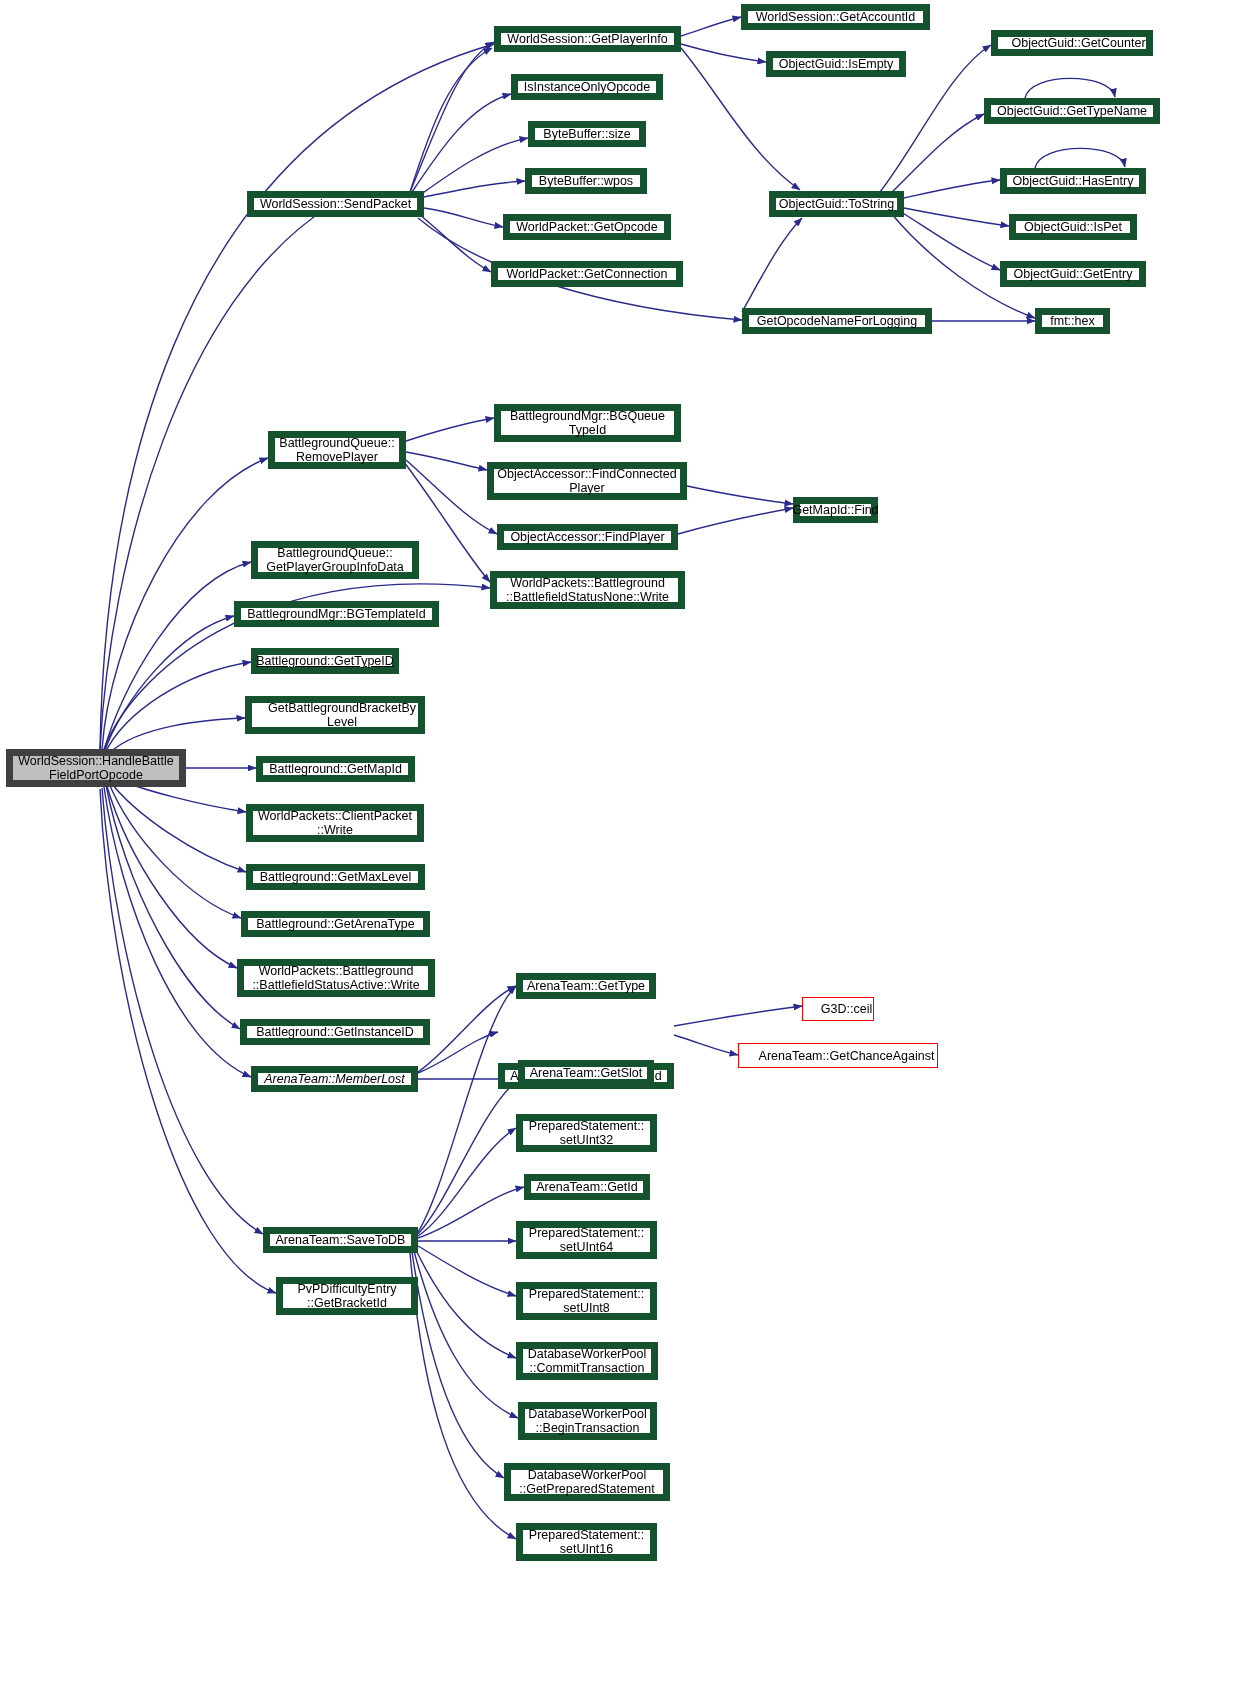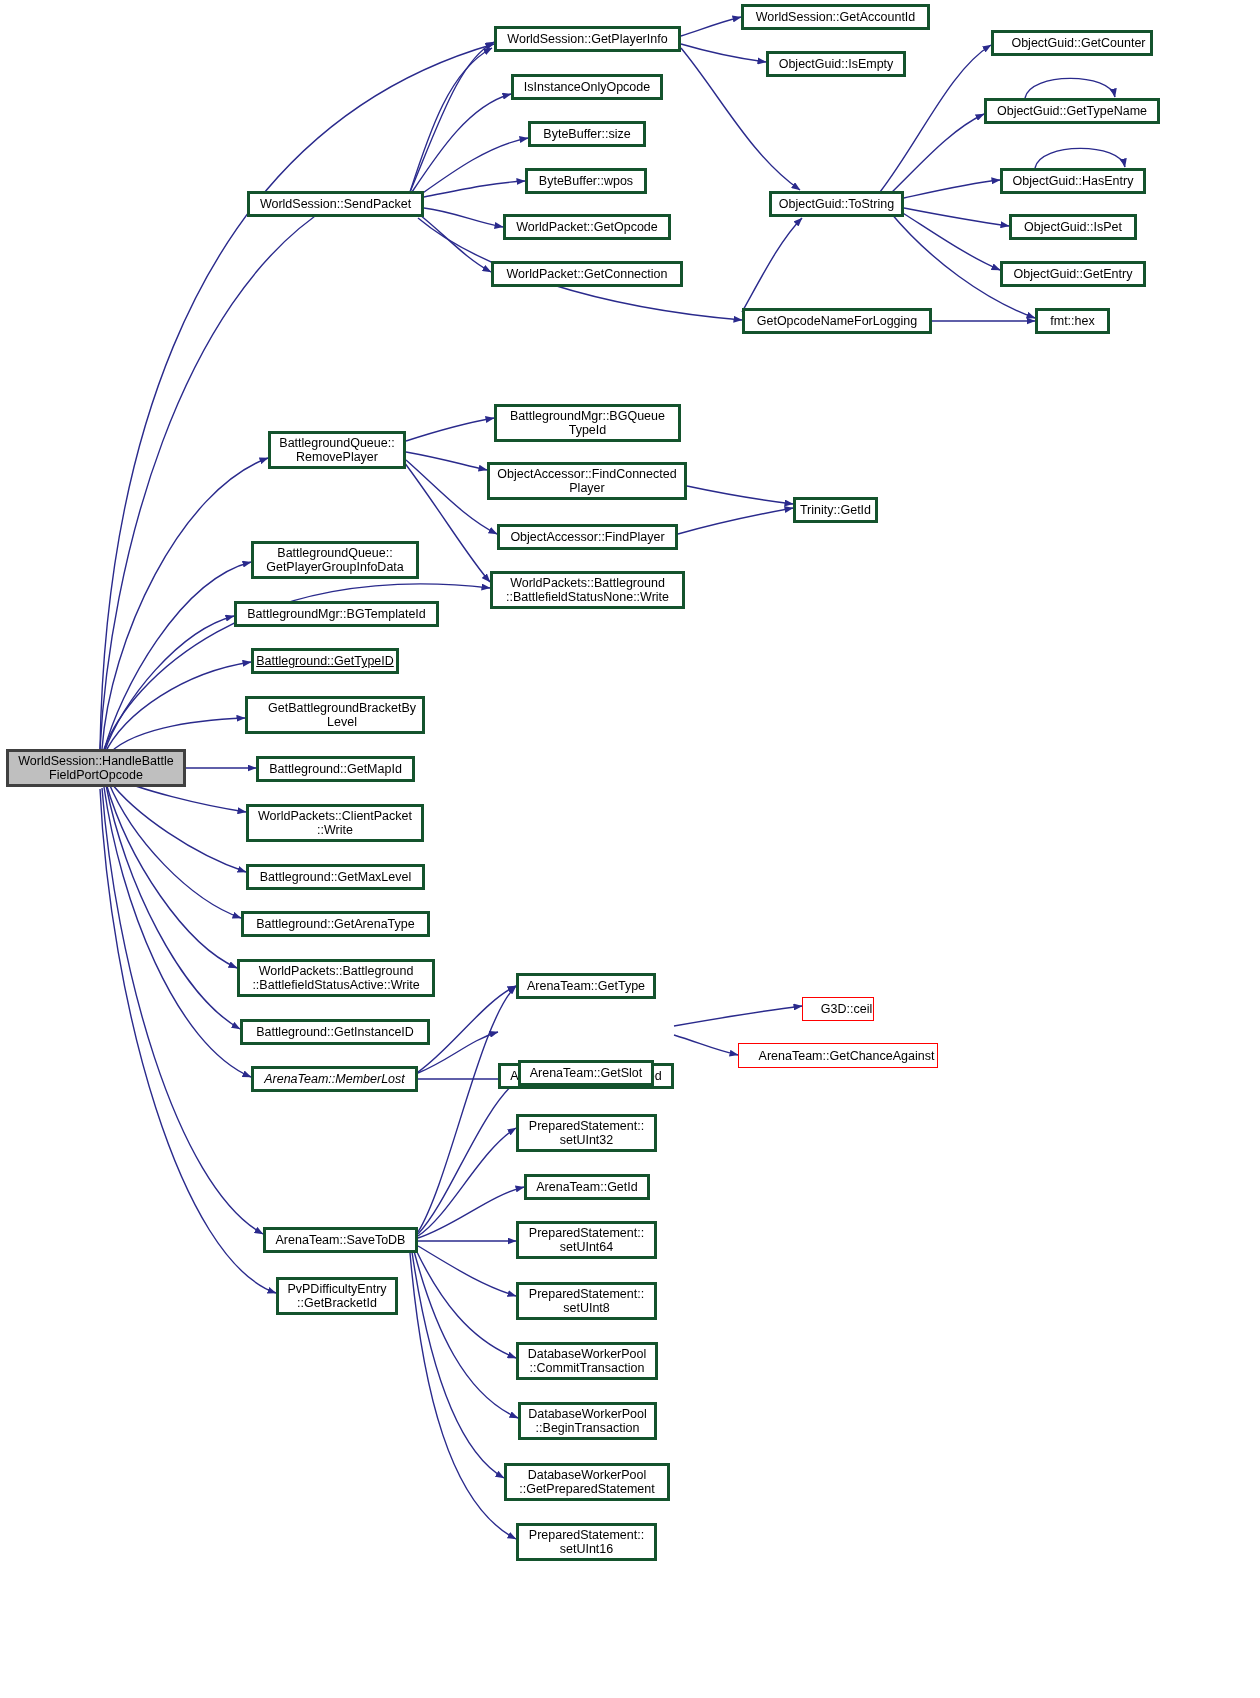--- a/index.html
+++ b/index.html
@@ -1,19 +1,19 @@
 <!DOCTYPE html>
 <html><head>
 <meta charset="utf-8">
 <style>
   html,body{margin:0;padding:0;background:#ffffff;}
   body{font-family:"Liberation Sans",sans-serif;}
   #canvas{position:relative;width:1260px;height:1698px;background:#fff;overflow:hidden;}
   svg#edges{position:absolute;left:0;top:0;width:1260px;height:1698px;}
-  .node{position:absolute;box-sizing:border-box;border:3px solid #14532d;background:#ffffff;
+  .node{position:absolute;box-sizing:border-box;border:7px solid #14532d;background:#ffffff;
         display:flex;align-items:center;justify-content:center;text-align:center;
         font-size:12.5px;color:#000;line-height:1.12;padding:1px 3px;}
   .node.root{background:#bfbfbf;border-color:#404040;}
   .node.red{border-color:#ff0000;border-width:1px;padding-left:20px;}
   .node span{display:block;white-space:pre-line;}
 </style>
 </head>
 <body>
 
 <div id="canvas">
@@ -150,21 +150,21 @@
 TypeId</span>
       </div>
       <div class="node" style="left: 487px; top: 462px; width: 200px; height: 38px;">
         <span>ObjectAccessor::FindConnected
 Player</span>
       </div>
       <div class="node" style="left: 497px; top: 524px; width: 181px; height: 26px;">
         <span>ObjectAccessor::FindPlayer</span>
       </div>
       <div class="node" style="left: 793px; top: 497px; width: 85px; height: 26px;">
-        <span>Trinity::GetId</span>
+        <span>GetMapId::Find</span>
       </div>
       <div class="node" style="left: 490px; top: 571px; width: 195px; height: 38px;">
         <span>WorldPackets::Battleground
 ::BattlefieldStatusNone::Write</span>
       </div>
       <div class="node" style="left: 251px; top: 541px; width: 168px; height: 38px;">
         <span>BattlegroundQueue::
 GetPlayerGroupInfoData</span>
       </div>
       <div class="node" style="left: 234px; top: 601px; width: 205px; height: 26px;">
@@ -242,18 +242,18 @@
         <span>DatabaseWorkerPool
 ::GetPreparedStatement</span>
       </div>
       <div class="node" style="left: 516px; top: 1523px; width: 141px; height: 38px;">
         <span>PreparedStatement::
 setUInt16</span>
       </div>
       <div class="node" style="left: 263px; top: 1227px; width: 155px; height: 26px;">
         <span>ArenaTeam::SaveToDB</span>
       </div>
-      <div class="node" style="left: 276px; top: 1277px; width: 122px; height: 38px;">
+      <div class="node" style="left: 276px; top: 1277px; width: 142px; height: 38px;">
         <span>PvPDifficultyEntry
 ::GetBracketId</span>
       </div>
     </div>
 </div>
 
 </body></html>

